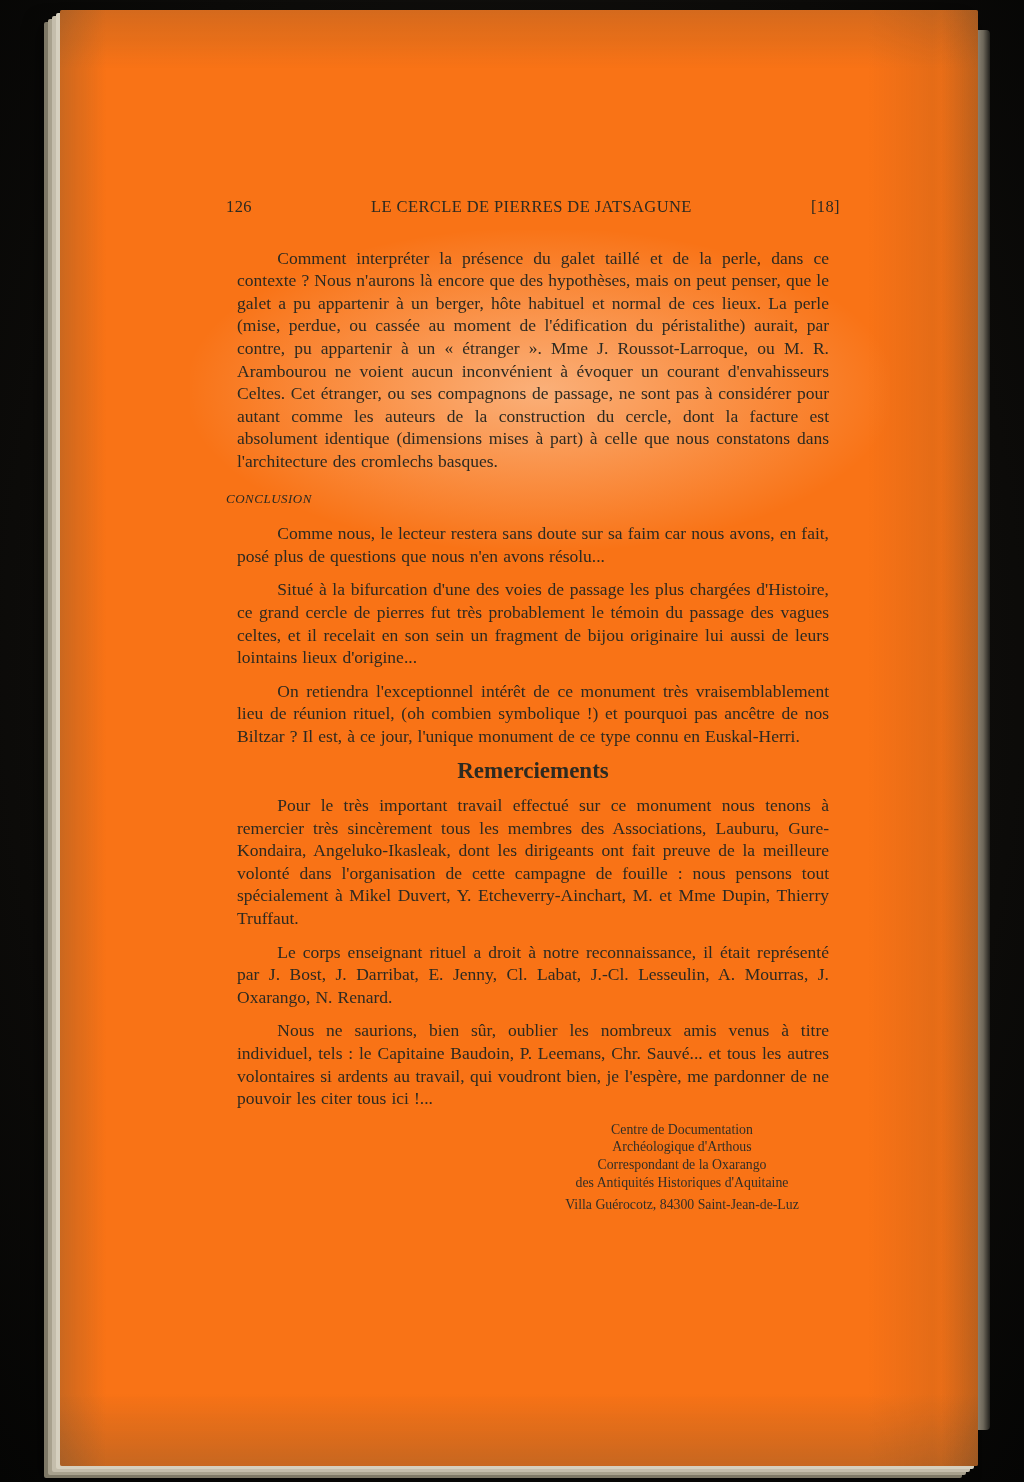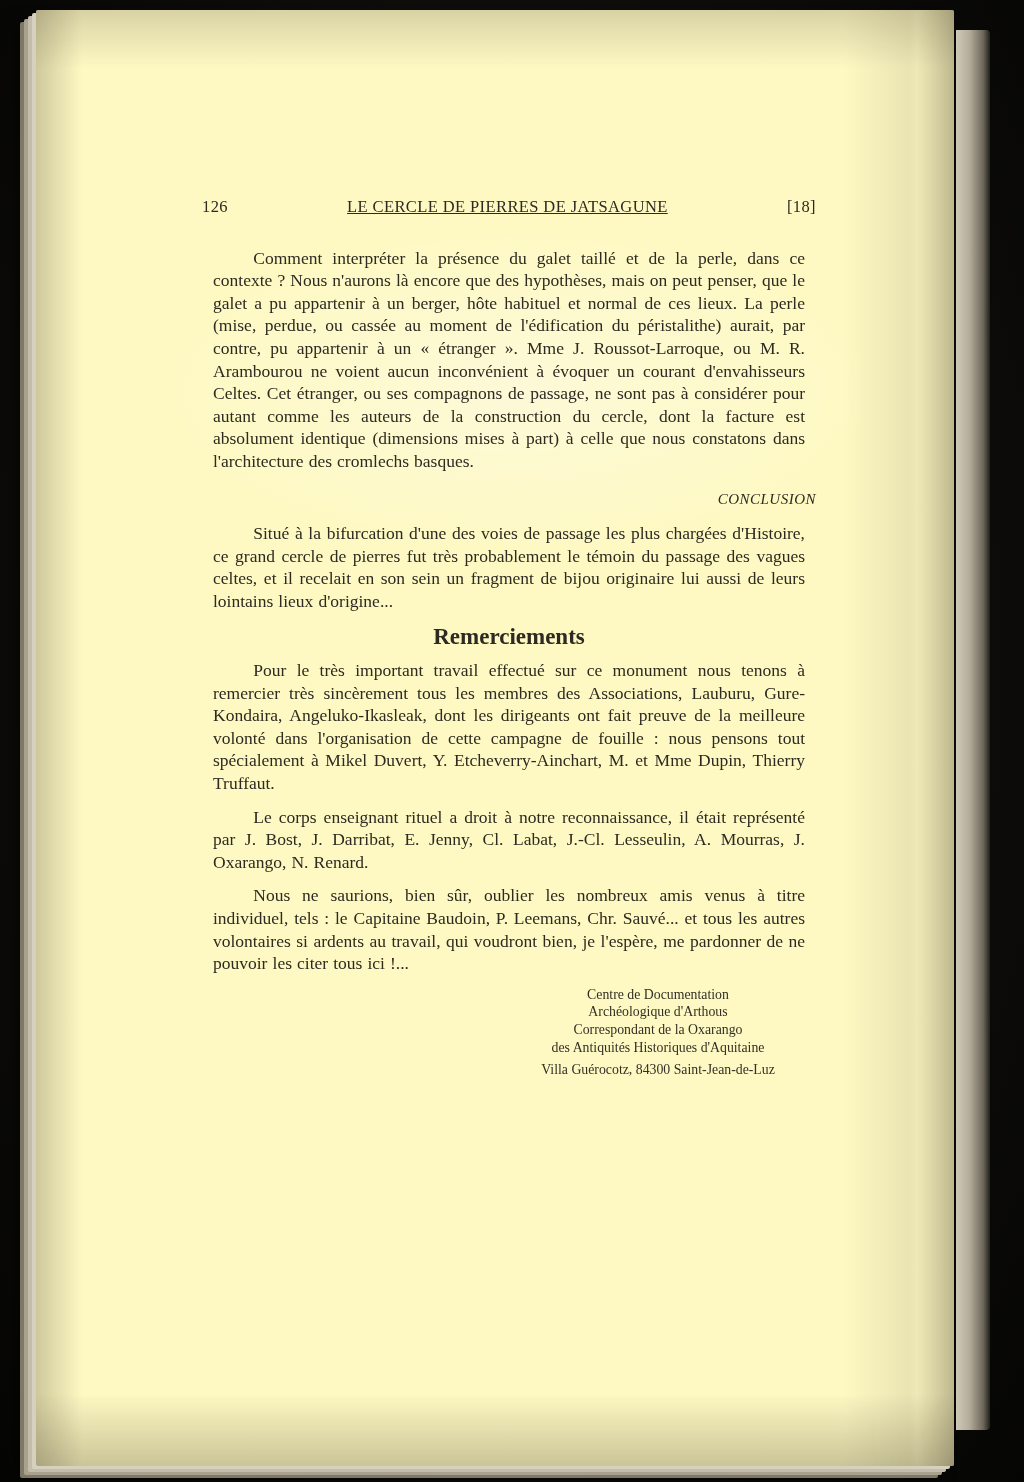--- a/index.html
+++ b/index.html
@@ -20,25 +20,25 @@
     top: 30px;
     width: 34px;
     height: 1400px;
     background: linear-gradient(90deg, #cfc9b8 0%, #b3ac9a 40%, #6d675a 80%, #21201c 100%);
     border-radius: 0 4px 4px 0;
   }
 
   
   .page {
     position: absolute;
-    left: 36px;
+    left: 60px;
     top: 10px;
     width: 918px;
     height: 1456px;
-    background: #fef9c3;
+    background: #f97316;
     border-radius: 2px;
     box-shadow:
       -4px 3px 0 #d6d0bf,
       -8px 6px 0 #c4bdab,
       -12px 9px 0 #a8a18d,
       -16px 12px 0 #7e7866,
       -18px 14px 18px rgba(0,0,0,0.6);
   }
 
   
@@ -80,33 +80,33 @@
 
   .running-head {
     display: flex;
     justify-content: space-between;
     align-items: baseline;
     font-size: 16.5px;
     letter-spacing: 0.4px;
     margin-bottom: 28px;
     text-align: left;
   }
-  .running-head .title { flex: 1; text-align: center; text-decoration: underline; }
+  .running-head .title { flex: 1; text-align: center; }
 
   p.para {
     margin: 11px;
     text-indent: 2.3em;
     word-spacing: 0.04em;
   }
 
   .heading-conclusion {
-    font-size: 15px;
+    font-size: 13px;
     font-weight: normal;
     font-style: italic;
-    text-align: right;
+    text-align: left;
     letter-spacing: 0.5px;
     margin: 15px 0 12px 0;
   }
 
   .heading-remerciements {
     font-size: 23px;
     font-weight: bold;
     text-align: center;
     margin: 13px 0 10px 0;
   }
@@ -142,21 +142,23 @@
     <div class="running-head">
       <span>126</span>
       <span class="title">LE CERCLE DE PIERRES DE JATSAGUNE</span>
       <span>[18]</span>
     </div>
 
     <p class="para">Comment interpréter la présence du galet taillé et de la perle, dans ce contexte ? Nous n'aurons là encore que des hypothèses, mais on peut penser, que le galet a pu appartenir à un berger, hôte habituel et normal de ces lieux. La perle (mise, perdue, ou cassée au moment de l'édification du péristalithe) aurait, par contre, pu appartenir à un « étranger ». Mme J. Roussot-Larroque, ou M. R. Arambourou ne voient aucun inconvénient à évoquer un courant d'envahisseurs Celtes. Cet étranger, ou ses compagnons de passage, ne sont pas à considérer pour autant comme les auteurs de la construction du cercle, dont la facture est absolument identique (dimensions mises à part) à celle que nous constatons dans l'architecture des cromlechs basques.</p>
 
     <h2 class="heading-conclusion">CONCLUSION</h2>
 
+    <p class="para">Comme nous, le lecteur restera sans doute sur sa faim car nous avons, en fait, posé plus de questions que nous n'en avons résolu...</p>
     <p class="para">Situé à la bifurcation d'une des voies de passage les plus chargées d'Histoire, ce grand cercle de pierres fut très probablement le témoin du passage des vagues celtes, et il recelait en son sein un fragment de bijou originaire lui aussi de leurs lointains lieux d'origine...</p>
+    <p class="para">On retiendra l'exceptionnel intérêt de ce monument très vraisemblablement lieu de réunion rituel, (oh combien symbolique !) et pourquoi pas ancêtre de nos Biltzar ? Il est, à ce jour, l'unique monument de ce type connu en Euskal-Herri.</p>
 
     <h2 class="heading-remerciements">Remerciements</h2>
 
     <p class="para">Pour le très important travail effectué sur ce monument nous tenons à remercier très sincèrement tous les membres des Associations, Lauburu, Gure-Kondaira, Angeluko-Ikasleak, dont les dirigeants ont fait preuve de la meilleure volonté dans l'organisation de cette campagne de fouille : nous pensons tout spécialement à Mikel Duvert, Y. Etcheverry-Ainchart, M. et Mme Dupin, Thierry Truffaut.</p>
     <p class="para">Le corps enseignant rituel a droit à notre reconnaissance, il était représenté par J. Bost, J. Darribat, E. Jenny, Cl. Labat, J.-Cl. Lesseulin, A. Mourras, J. Oxarango, N. Renard.</p>
     <p class="para">Nous ne saurions, bien sûr, oublier les nombreux amis venus à titre individuel, tels : le Capitaine Baudoin, P. Leemans, Chr. Sauvé... et tous les autres volontaires si ardents au travail, qui voudront bien, je l'espère, me pardonner de ne pouvoir les citer tous ici !...</p>
 
 
     <div class="affiliation">
       <span class="line">Centre de Documentation</span>

